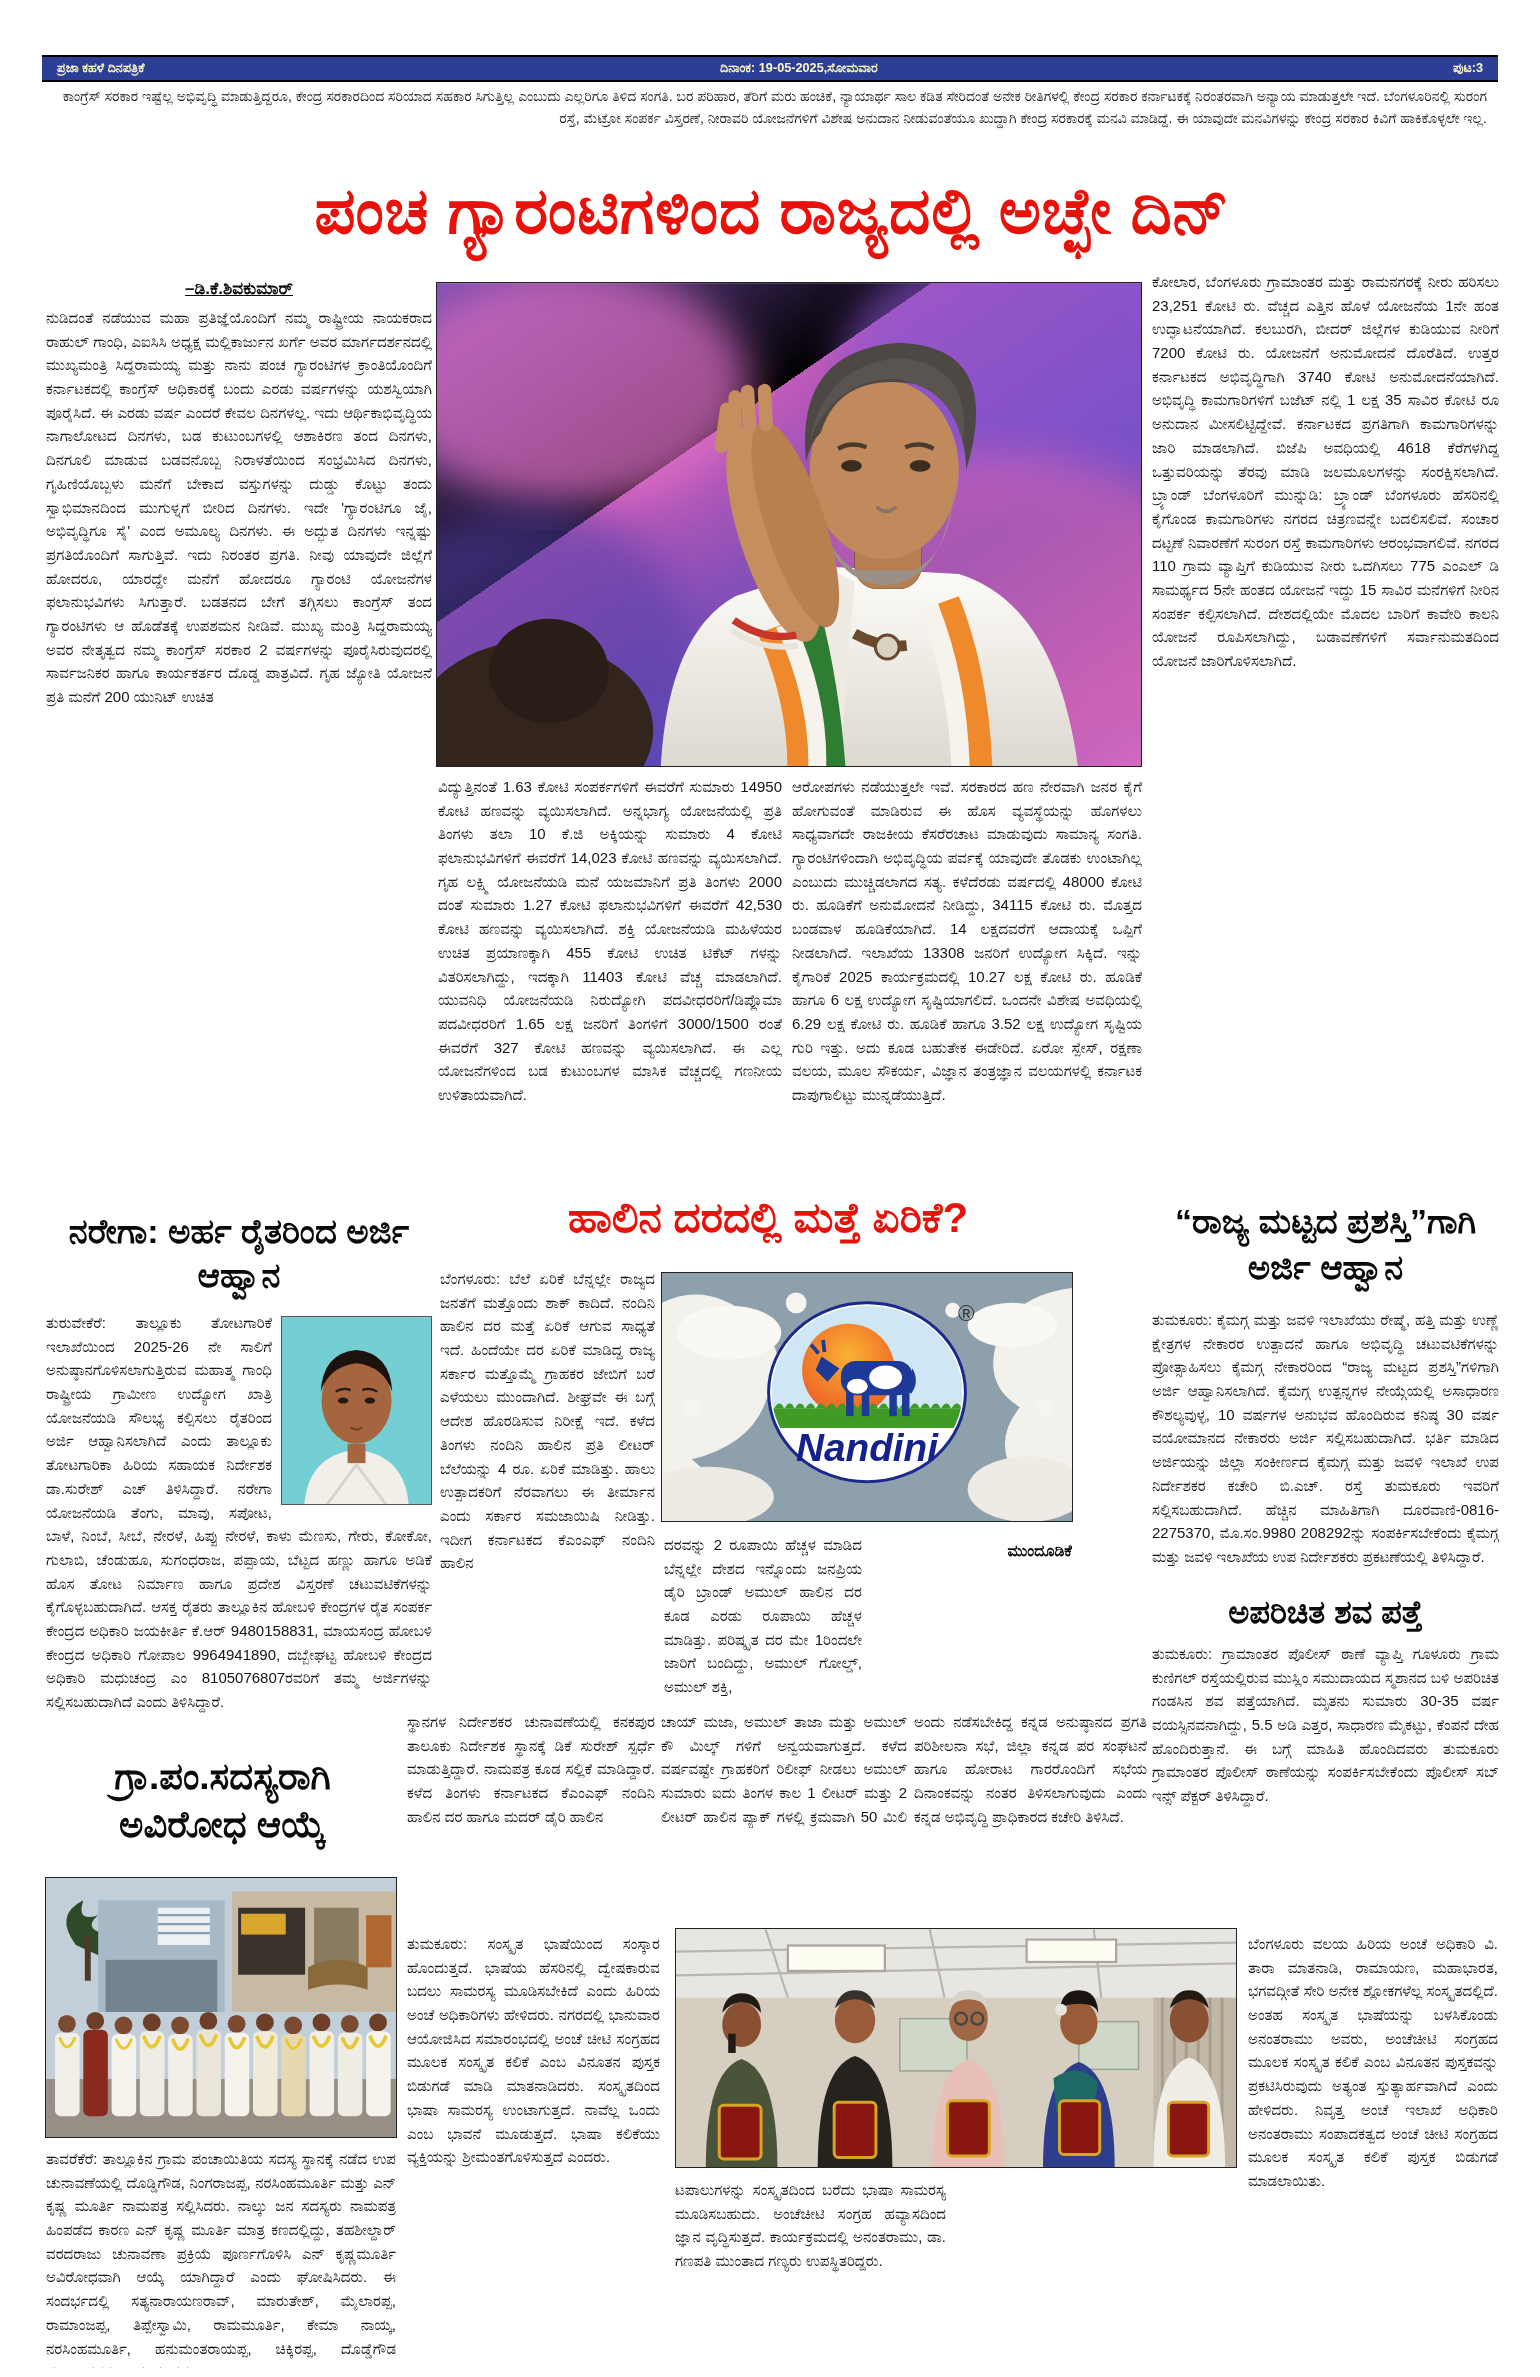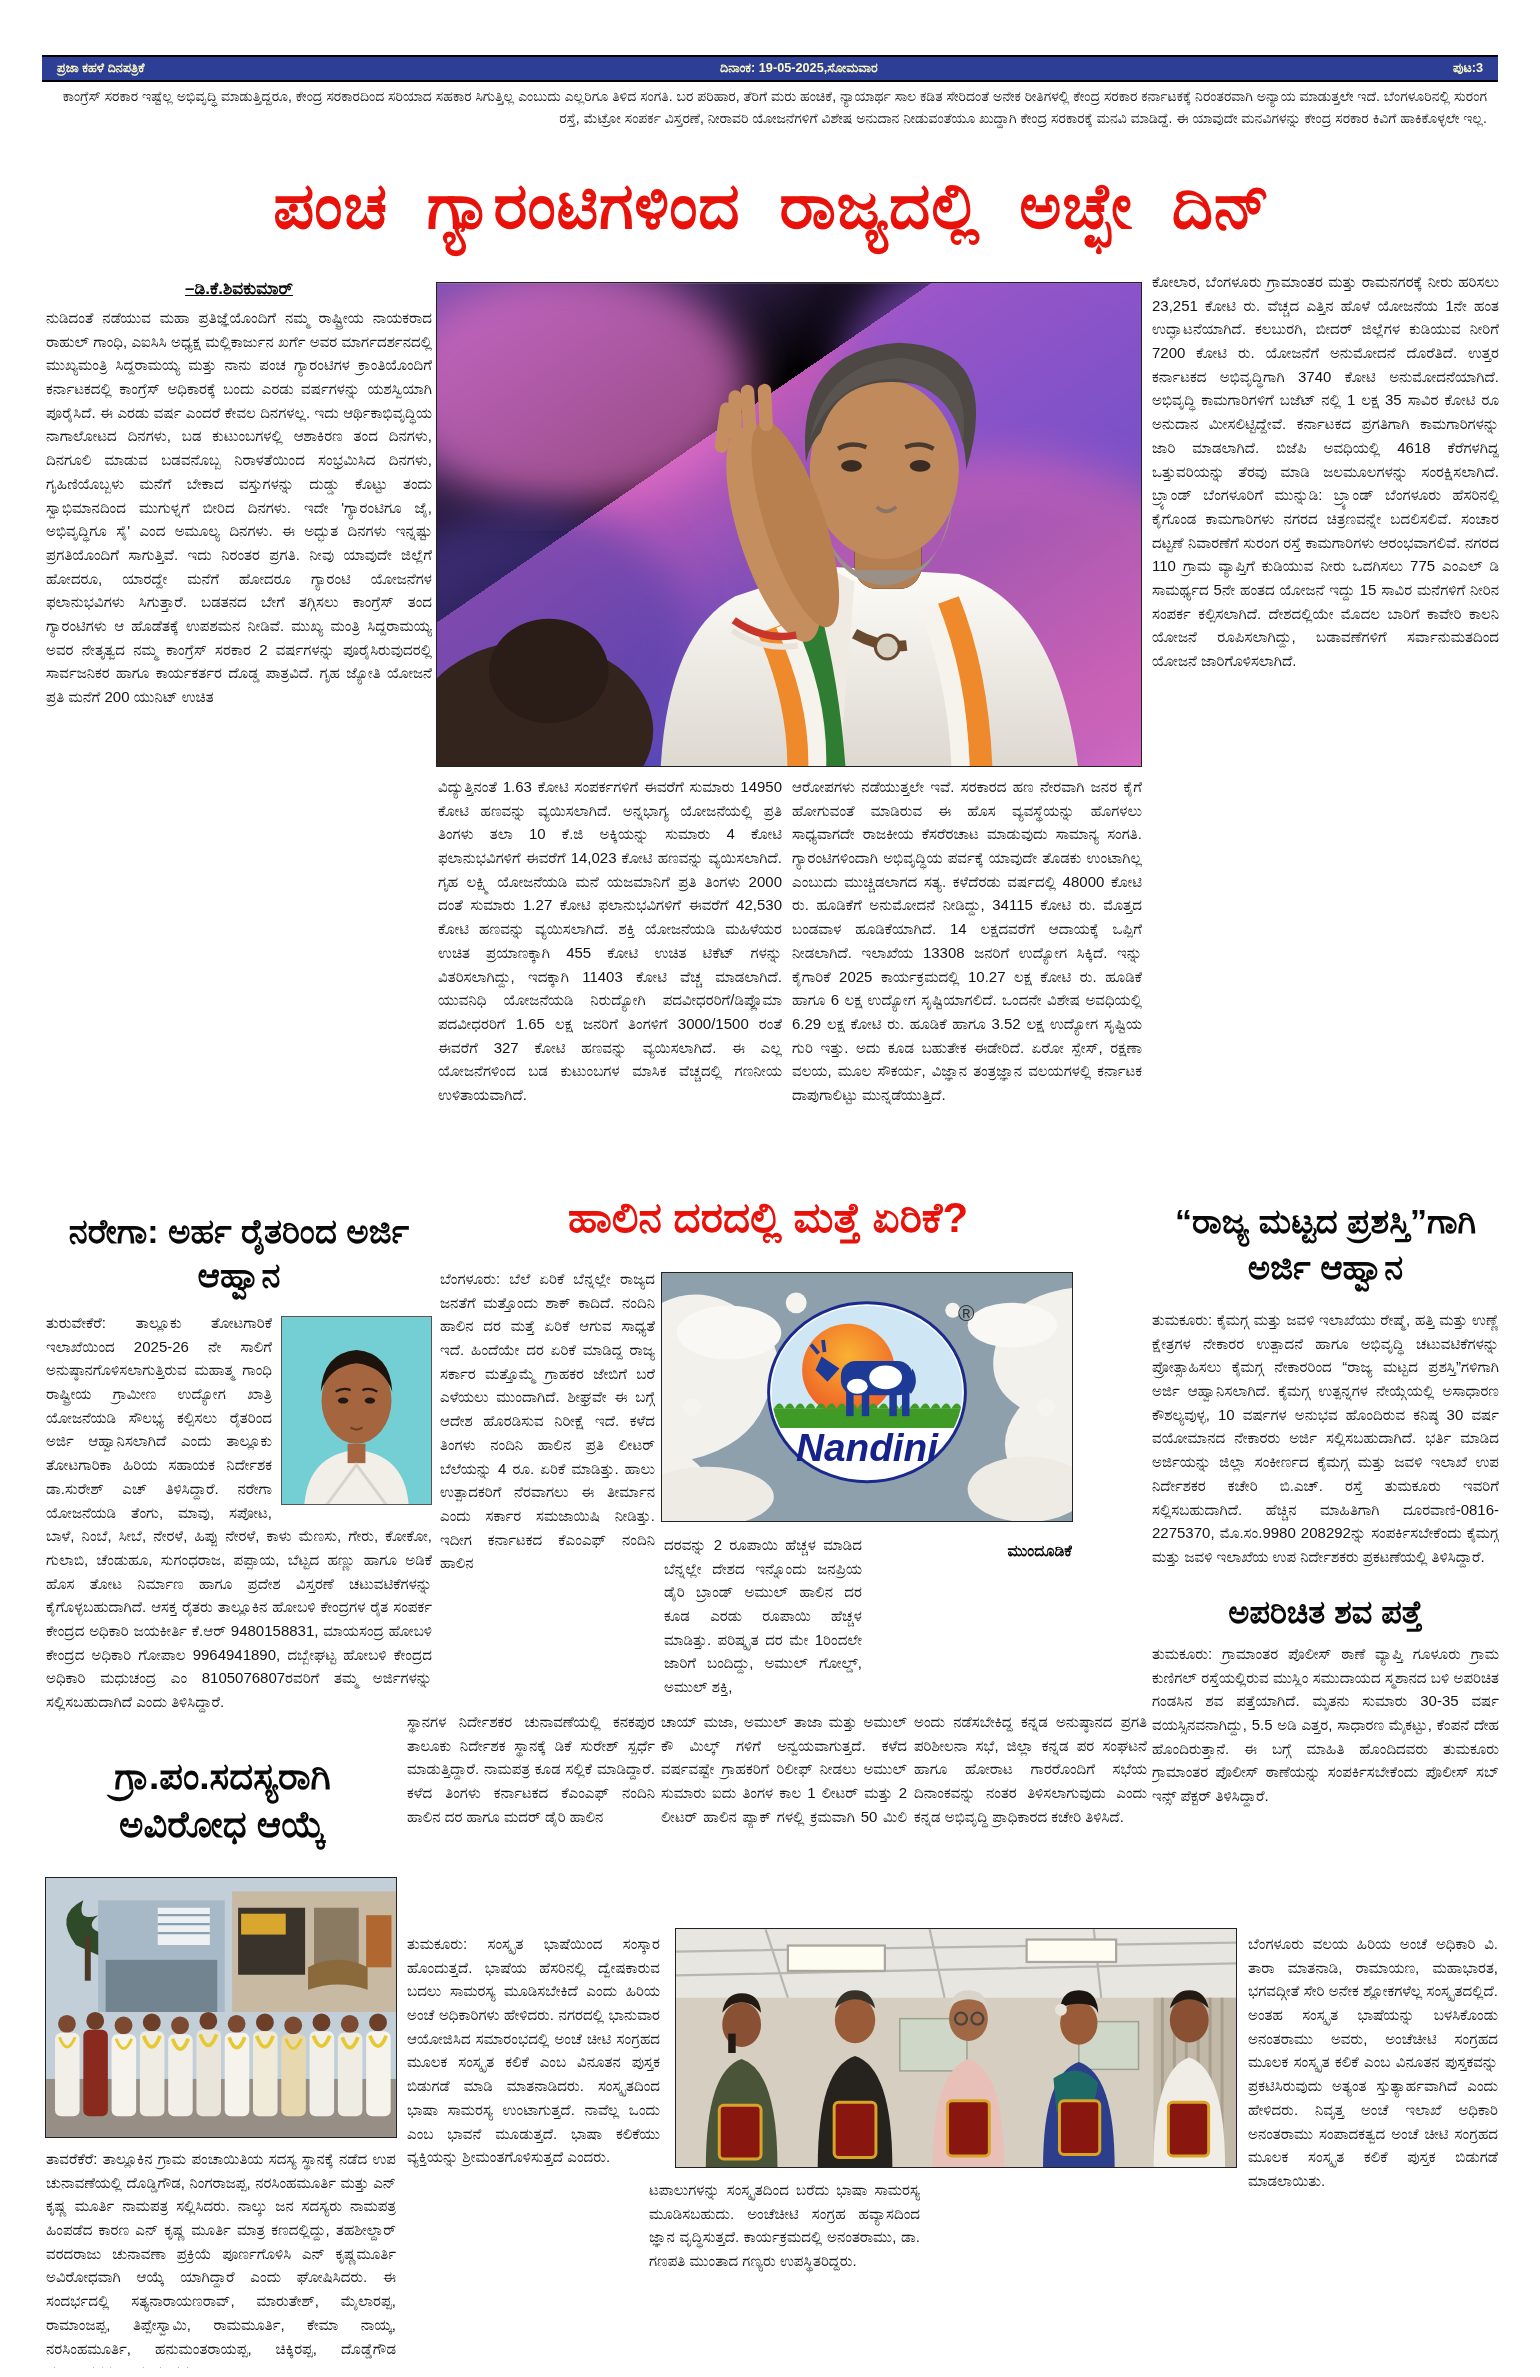--- a/index.html
+++ b/index.html
@@ -12,21 +12,21 @@
     background:#2c3e96; border-top:2.2px solid #000; border-bottom:2.2px solid #000;
     display:flex; align-items:center; justify-content:space-between; padding:0 15px;
     color:#fef9c3; font-size:12.7px; font-weight:bold; }
 
   .lead { left:56px; top:86px; width:1431px; height:86px;
     font-size:14px; line-height:1.55; text-align:right; color:#101010; overflow:hidden; }
 
   .headline-red { color:#e8120a; font-weight:bold; text-align:center; }
   .headline-black { color:#0a0a0a; font-weight:bold; text-align:center; }
 
-  .main-headline { left:45px; top:176px; width:1454px; height:94px; font-size:64px; line-height:1.1; letter-spacing:0.7px;font-family:Liberation Mono, monospace; }
+  .main-headline { left:45px; top:176px; width:1454px; height:94px; font-size:64px; line-height:1.1; letter-spacing:0.7px; }
 
   .byline { left:46px; top:279px; width:386px; height:24px; text-align:center;
     font-size:17px; font-weight:bold; text-decoration:underline; color:#0a0a0a; }
 
   .body-text { font-size:15px; line-height:1.58; text-align:justify; color:#141414; overflow:hidden; }
 
   .photo-frame { border:0.7px solid #222; overflow:hidden; background:#ccc; }
   .photo-frame svg { display:block; }
 
   .narega-photo { float:right; width:151px; height:189px; margin:4.5px 0 6px 9px; border:0.7px solid #555; }
@@ -349,16 +349,16 @@
       <g>
           <ellipse cx="688" cy="122" rx="26" ry="30" fill="#8a5034"></ellipse>
           <path d="M662 106 q6 -24 26 -24 q21 0 26 24 q-12 -12 -26 -12 q-13 0 -26 12Z" fill="#241a14"></path>
           <path d="M640 320 q0 -132 48 -148 q48 16 48 148 Z" fill="#f0ede6"></path>
           <rect x="660" y="232" width="54" height="72" rx="6" fill="#8a1610" stroke="#d8a428" stroke-width="4"></rect>
         </g>
     </svg>
   </div>
 
   <div class="abs body-text" style="left:1248px;top:1932px;width:250px;height:438px;">ಬೆಂಗಳೂರು ವಲಯ ಹಿರಿಯ ಅಂಚೆ ಅಧಿಕಾರಿ ವಿ. ತಾರಾ ಮಾತನಾಡಿ, ರಾಮಾಯಣ, ಮಹಾಭಾರತ, ಭಗವದ್ಗೀತೆ ಸೇರಿ ಅನೇಕ ಶ್ಲೋಕಗಳೆಲ್ಲ ಸಂಸ್ಕೃತದಲ್ಲಿದೆ. ಅಂತಹ ಸಂಸ್ಕೃತ ಭಾಷೆಯನ್ನು ಬಳಸಿಕೊಂಡು ಅನಂತರಾಮು ಅವರು, ಅಂಚೆಚೀಟಿ ಸಂಗ್ರಹದ ಮೂಲಕ ಸಂಸ್ಕೃತ ಕಲಿಕೆ ಎಂಬ ವಿನೂತನ ಪುಸ್ತಕವನ್ನು ಪ್ರಕಟಿಸಿರುವುದು ಅತ್ಯಂತ ಸ್ತುತ್ಯಾರ್ಹವಾಗಿದೆ ಎಂದು ಹೇಳಿದರು. ನಿವೃತ್ತ ಅಂಚೆ ಇಲಾಖೆ ಅಧಿಕಾರಿ ಅನಂತರಾಮು ಸಂಪಾದಕತ್ವದ ಅಂಚೆ ಚೀಟಿ ಸಂಗ್ರಹದ ಮೂಲಕ ಸಂಸ್ಕೃತ ಕಲಿಕೆ ಪುಸ್ತಕ ಬಿಡುಗಡೆ ಮಾಡಲಾಯಿತು.</div>
-  <div class="abs body-text" style="left:649px;top:2178px;width:271px;height:194px;">ಟಪಾಲುಗಳನ್ನು ಸಂಸ್ಕೃತದಿಂದ ಬರೆದು ಭಾಷಾ ಸಾಮರಸ್ಯ ಮೂಡಿಸಬಹುದು. ಅಂಚೆಚೀಟಿ ಸಂಗ್ರಹ ಹವ್ಯಾಸದಿಂದ ಜ್ಞಾನ ವೃದ್ಧಿಸುತ್ತದೆ. ಕಾರ್ಯಕ್ರಮದಲ್ಲಿ ಅನಂತರಾಮು, ಡಾ. ಗಣಪತಿ ಮುಂತಾದ ಗಣ್ಯರು ಉಪಸ್ಥಿತರಿದ್ದರು.</div>
+  <div class="abs body-text" style="left:675px;top:2178px;width:271px;height:194px;">ಟಪಾಲುಗಳನ್ನು ಸಂಸ್ಕೃತದಿಂದ ಬರೆದು ಭಾಷಾ ಸಾಮರಸ್ಯ ಮೂಡಿಸಬಹುದು. ಅಂಚೆಚೀಟಿ ಸಂಗ್ರಹ ಹವ್ಯಾಸದಿಂದ ಜ್ಞಾನ ವೃದ್ಧಿಸುತ್ತದೆ. ಕಾರ್ಯಕ್ರಮದಲ್ಲಿ ಅನಂತರಾಮು, ಡಾ. ಗಣಪತಿ ಮುಂತಾದ ಗಣ್ಯರು ಉಪಸ್ಥಿತರಿದ್ದರು.</div>
 
 </div>
 
 
 </body></html>

